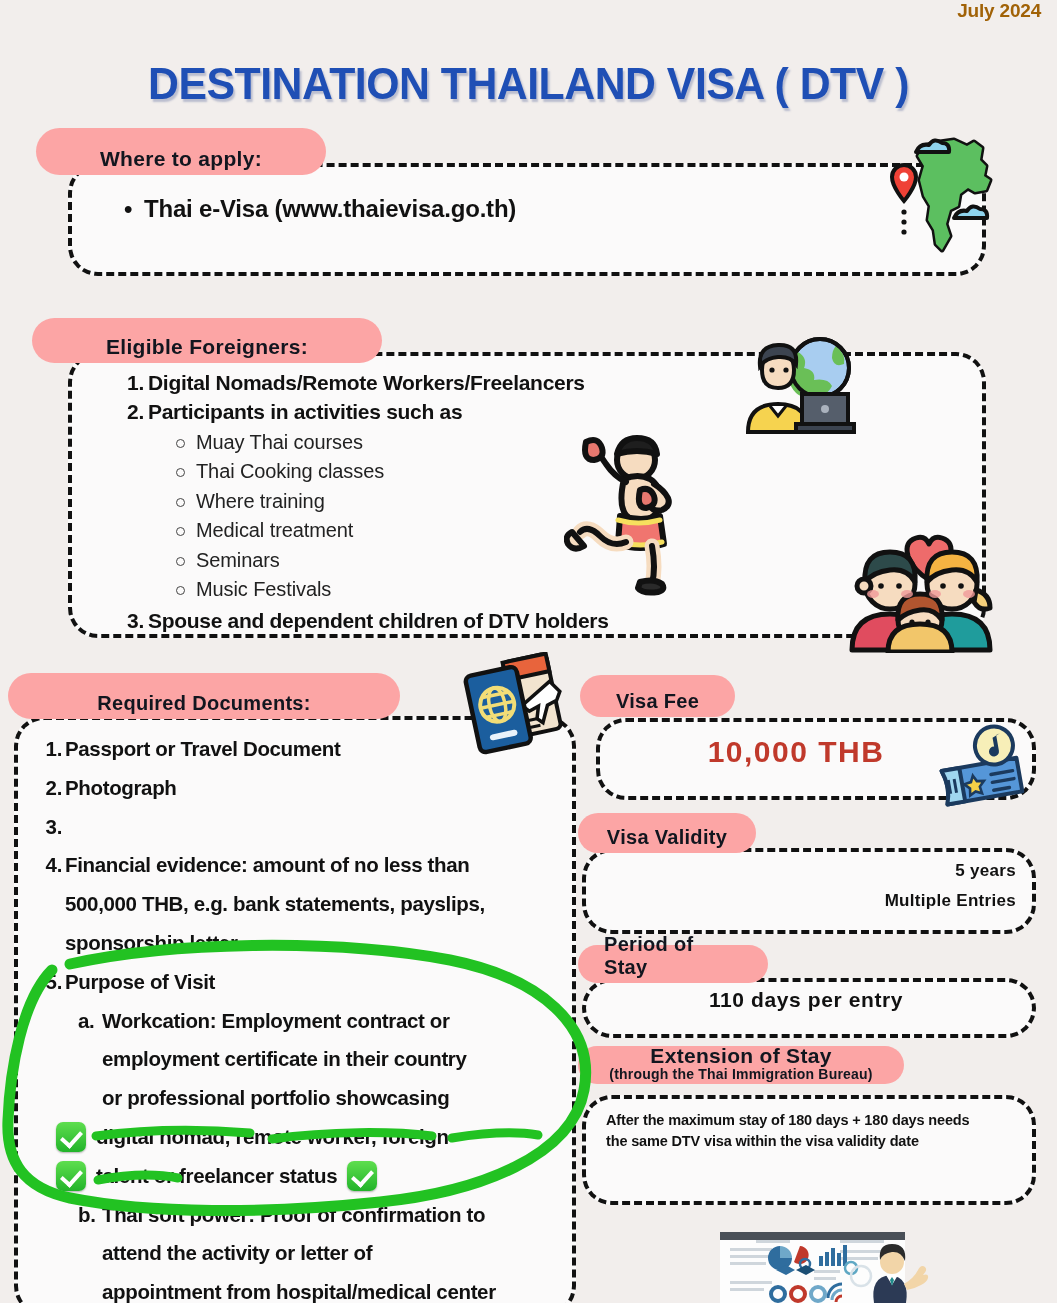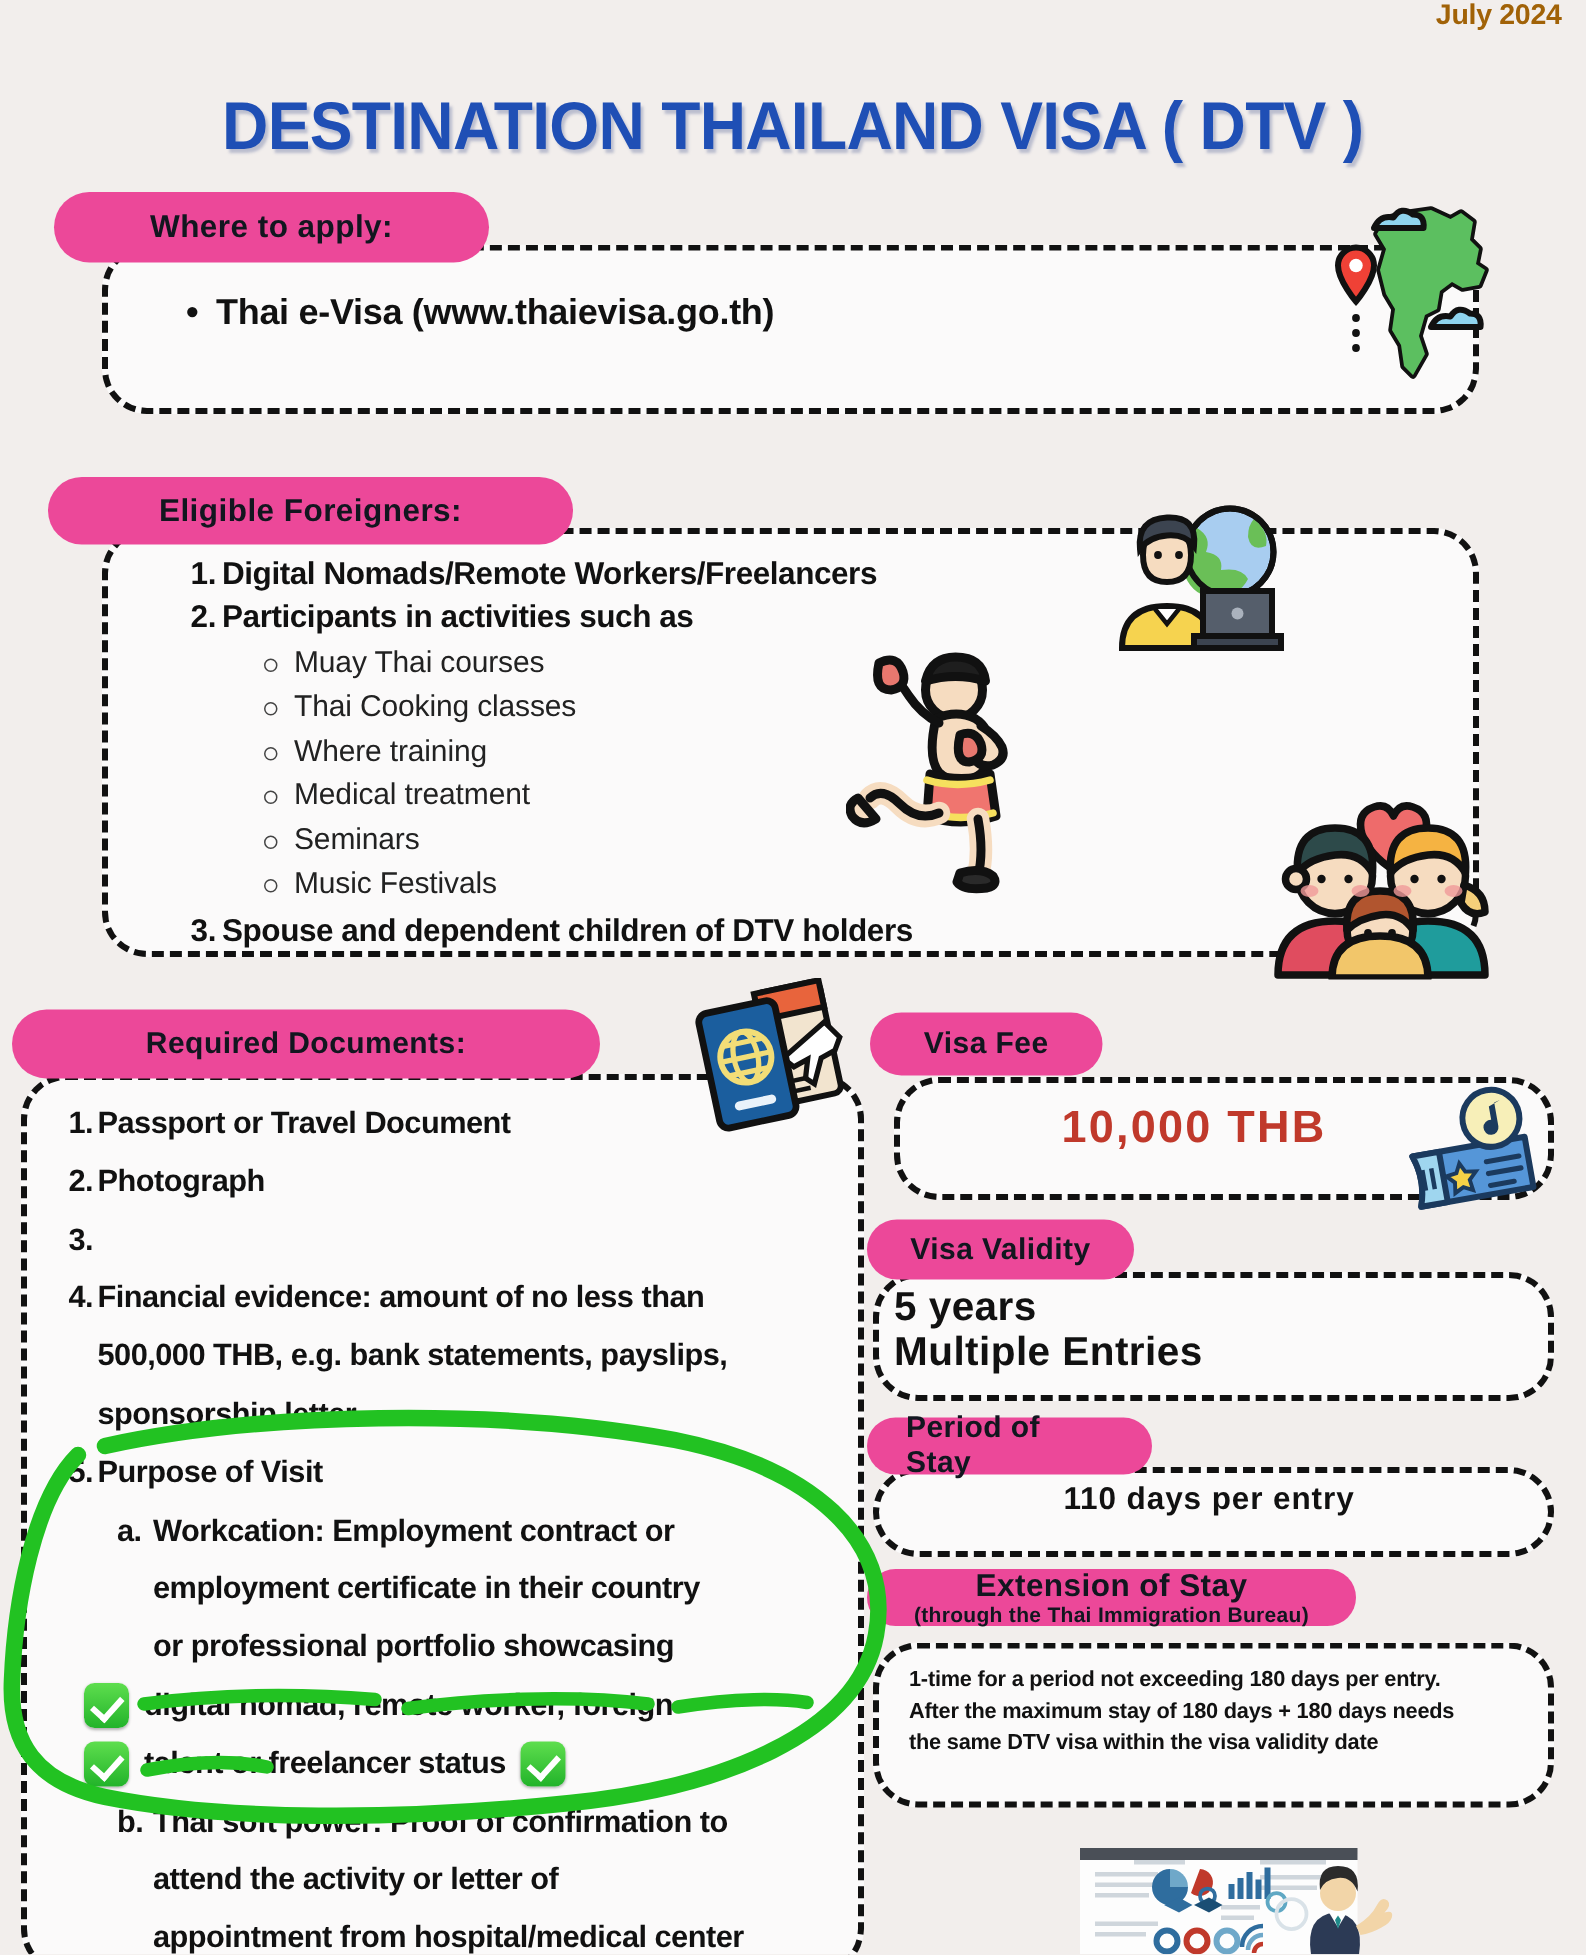--- a/index.html
+++ b/index.html
@@ -35,24 +35,24 @@
 
   
   .card {
     position: absolute;
     background: #fbfafa;
     border: 4px dashed #111;
     border-radius: 30px;
   }
   .pill {
     position: absolute;
-    background: #ec4899;
+    background: #fca5a5;
     border-radius: 26px;
     display: flex; flex-direction: column;
-    align-items: center; justify-content: center;
+    align-items: center; justify-content: flex-end;
     color: #12161f;
     font-weight: bold;
     z-index: 5;
     padding: 4px 26px;
     letter-spacing: 0.3px;
   }
   .pill-sub { font-size: 14px; font-weight: bold; margin-top: -2px; letter-spacing: 0.2px; }
 
   .card-body { position: absolute; color: #111; }
 
@@ -101,21 +101,21 @@
     border-width: 0 4px 4px 0; transform: rotate(42deg);
   }
 
   
   #card-fee { left: 596px; top: 718px; width: 440px; height: 82px; }
   #pill-fee { left: 580px; top: 675px; width: 155px; height: 42px; font-size: 20px; }
   #fee-value { left: 596px; top: 735px; width: 400px; text-align: center; font-size: 30px; font-weight: bold; color: #c0392b; letter-spacing: 1.5px; }
 
   #card-validity { left: 582px; top: 848px; width: 454px; height: 86px; }
   #pill-validity { left: 578px; top: 813px; width: 178px; height: 40px; font-size: 20px; }
-  #validity-body { left: 596px; top: 856px; width: 420px; text-align: left; font-size: 27px; font-weight: bold; line-height: 30px; letter-spacing: 0.3px; }
+  #validity-body { left: 596px; top: 856px; width: 420px; text-align: right; font-size: 17px; font-weight: bold; line-height: 30px; letter-spacing: 0.3px; }
 
   #card-period { left: 582px; top: 978px; width: 454px; height: 60px; }
   #pill-period { left: 578px; top: 945px; width: 190px; height: 38px; font-size: 20px; }
   #period-body { left: 596px; top: 988px; width: 420px; text-align: center; font-size: 21px; font-weight: bold; letter-spacing: 0.6px; }
 
   #card-ext { left: 582px; top: 1095px; width: 454px; height: 110px; }
   #pill-ext { left: 578px; top: 1046px; width: 326px; height: 38px; font-size: 21px; padding: 2px 14px; }
   #ext-body { left: 606px; top: 1110px; width: 420px; font-size: 14.5px; font-weight: bold; line-height: 21px; letter-spacing: -0.15px; color: #111; }
 
   
@@ -367,21 +367,20 @@
     <span>Period of Stay</span>
   </div>
   <div class="card-body" id="period-body">110 days per entry</div>
 
   <div class="card" id="card-ext"></div>
   <div class="pill" id="pill-ext">
     <span>Extension of Stay</span>
     <span class="pill-sub">(through the Thai Immigration Bureau)</span>
   </div>
   <div class="card-body" id="ext-body">
-    <div>1-time for a period not exceeding 180 days per entry.</div>
     <div>After the maximum stay of 180 days + 180 days needs</div>
     <div>the same  DTV visa within the visa validity date</div>
   </div>
 
   <svg id="pres" viewBox="0 0 248 75">
     <rect x="32" y="8" width="185" height="67" fill="#fdfdfd"></rect>
     <rect x="32" y="4" width="185" height="8" fill="#4a4f57"></rect>
     <g fill="#cfd6dc">
       <rect x="42" y="20" width="42" height="3"></rect>
         <rect x="42" y="27" width="42" height="3"></rect>

